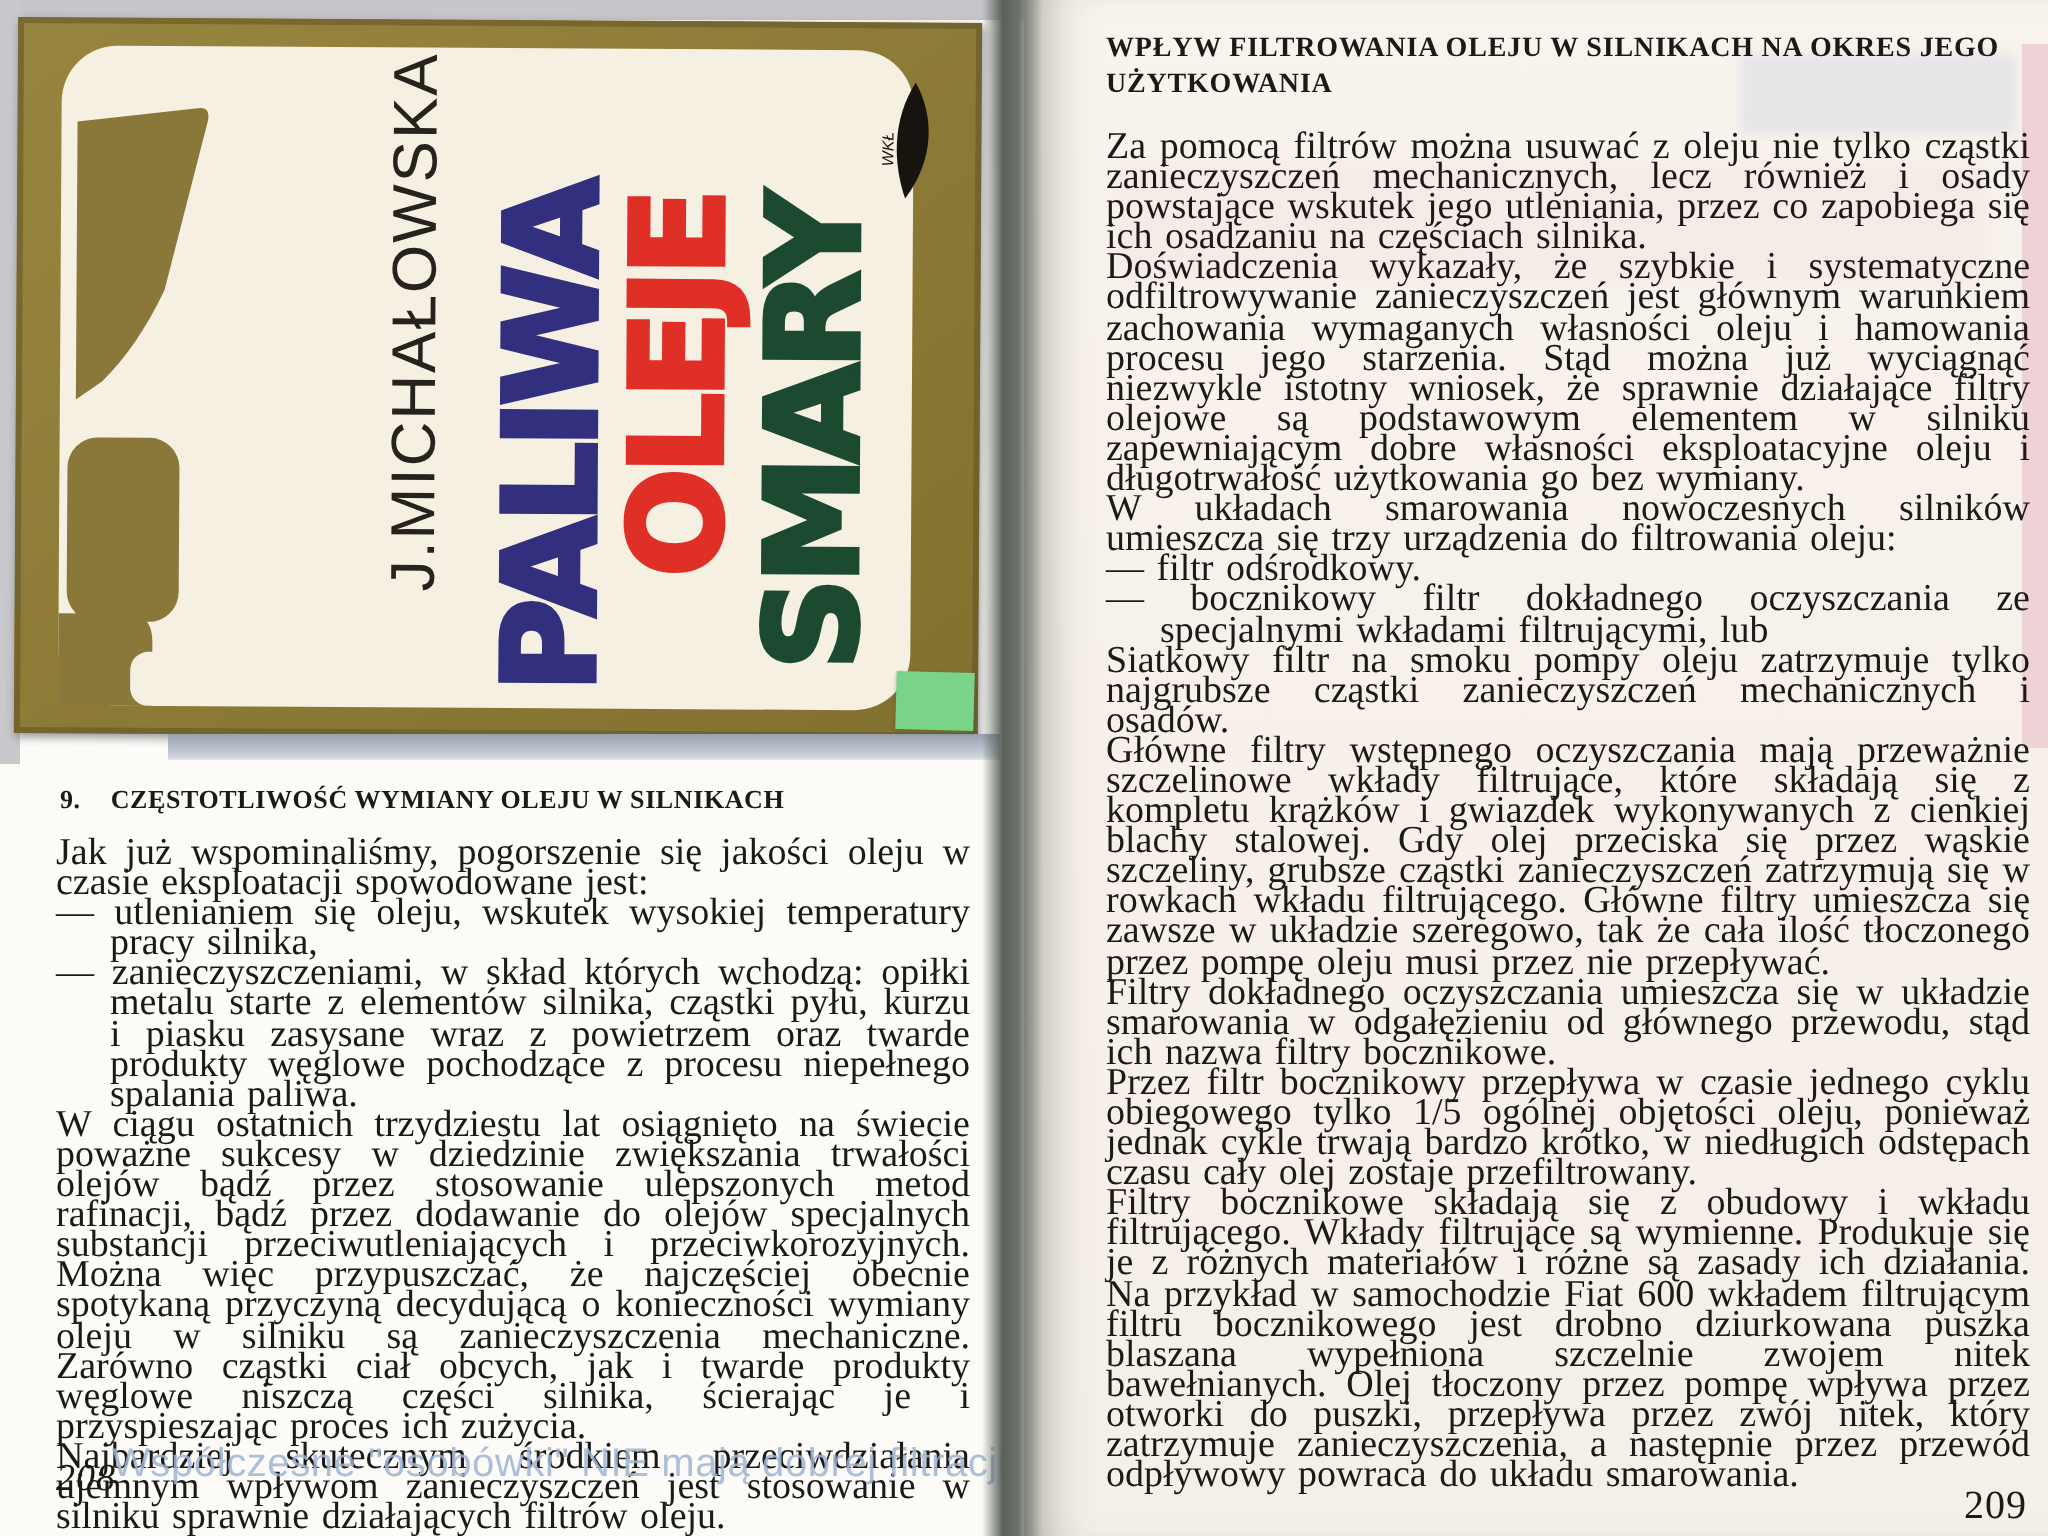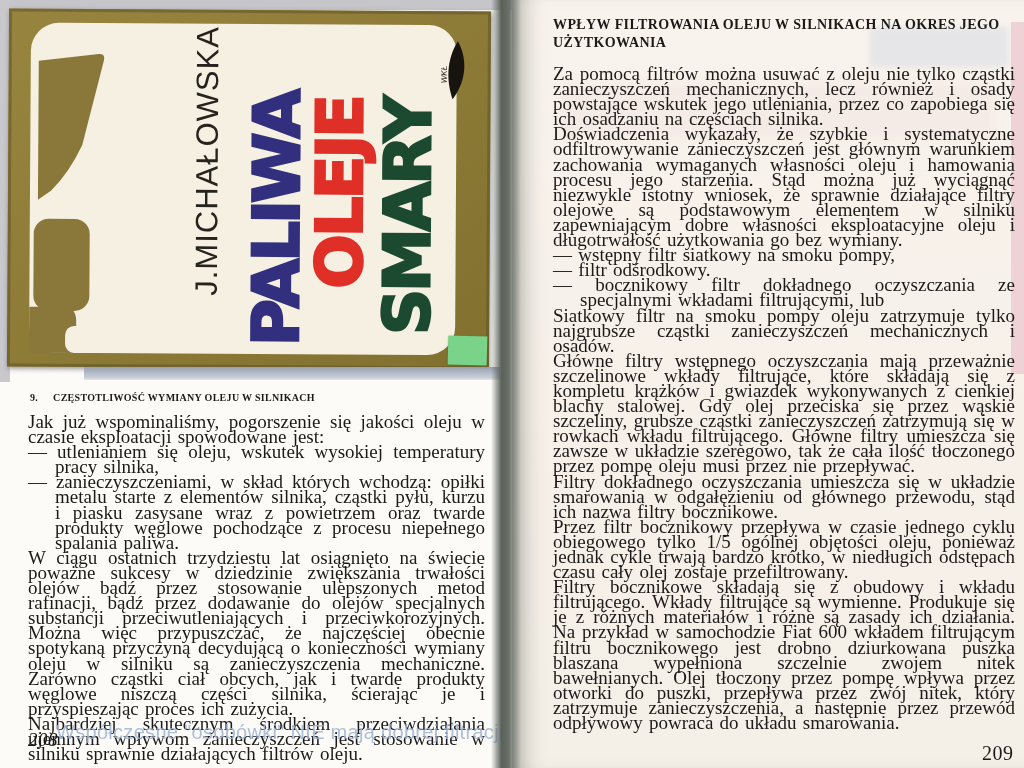--- a/index.html
+++ b/index.html
@@ -46,21 +46,21 @@
     background:#79d489; transform:rotate(1.5deg); box-shadow:0 1px 2px rgba(40,80,50,.35);
     z-index:4;
   }
   .cover-shadow {
     position:absolute; left:84px; top:367px; width:416px; height:13px;
     background:linear-gradient(180deg,#98a0b1,#ccd1d9 85%,#e4e6ea);
   }
 
   .left-content { position:absolute; left:28px; top:392px; width:457px; }
   .section-heading {
-    font-size:10px; font-weight:bold; letter-spacing:.3px; margin:0 0 11px 2px;
+    font-size:13px; font-weight:bold; letter-spacing:.3px; margin:0 0 11px 2px;
   }
   .section-heading .no { margin-right:15px; }
 
   .body-blocks .para { margin:0; text-align:justify; font-size:19px; line-height:15.1px; word-spacing:.08em; }
   .body-blocks .li   { padding-left:27px; text-indent:-27px; }
 
   .page-number-left {
     position:absolute; left:28px; top:729px; font-size:19px; letter-spacing:.5px;font-style:italic;
   }
   .watermark {
@@ -161,21 +161,21 @@
   <div class="right-page">
     <div class="page-edge-tint"></div>
     <div class="bleed-a"></div>
     <div class="bleed-b"></div>
 
     <div class="right-content">
       <h1 class="right-heading">WPŁYW FILTROWANIA OLEJU W SILNIKACH NA OKRES JEGO UŻYTKOWANIA</h1>
       <div class="body-blocks">
           <p class="para">Za pomocą filtrów można usuwać z oleju nie tylko cząstki zanieczyszczeń mechanicznych, lecz również i osady powstające wskutek jego utleniania, przez co zapobiega się ich osadzaniu na częściach silnika.</p>
           <p class="para">Doświadczenia wykazały, że szybkie i systematyczne odfiltrowywanie zanieczyszczeń jest głównym warunkiem zachowania wymaganych własności oleju i hamowania procesu jego starzenia. Stąd można już wyciągnąć niezwykle istotny wniosek, że sprawnie działające filtry olejowe są podstawowym elementem w silniku zapewniającym dobre własności eksploatacyjne oleju i długotrwałość użytkowania go bez wymiany.</p>
-          <p class="para li">— wstępny filtr siatkowy na smoku pompy,</p>
+          <p class="para">W układach smarowania nowoczesnych silników umieszcza się trzy urządzenia do filtrowania oleju:</p>
           <p class="para li">— filtr odśrodkowy.</p>
           <p class="para li">— bocznikowy filtr dokładnego oczyszczania ze specjalnymi wkładami filtrującymi, lub</p>
           <p class="para">Siatkowy filtr na smoku pompy oleju zatrzymuje tylko najgrubsze cząstki zanieczyszczeń mechanicznych i osadów.</p>
           <p class="para">Główne filtry wstępnego oczyszczania mają przeważnie szczelinowe wkłady filtrujące, które składają się z kompletu krążków i gwiazdek wykonywanych z cienkiej blachy stalowej. Gdy olej przeciska się przez wąskie szczeliny, grubsze cząstki zanieczyszczeń zatrzymują się w rowkach wkładu filtrującego. Główne filtry umieszcza się zawsze w układzie szeregowo, tak że cała ilość tłoczonego przez pompę oleju musi przez nie przepływać.</p>
           <p class="para">Filtry dokładnego oczyszczania umieszcza się w układzie smarowania w odgałęzieniu od głównego przewodu, stąd ich nazwa filtry bocznikowe.</p>
           <p class="para">Przez filtr bocznikowy przepływa w czasie jednego cyklu obiegowego tylko 1/5 ogólnej objętości oleju, ponieważ jednak cykle trwają bardzo krótko, w niedługich odstępach czasu cały olej zostaje przefiltrowany.</p>
           <p class="para">Filtry bocznikowe składają się z obudowy i wkładu filtrującego. Wkłady filtrujące są wymienne. Produkuje się je z różnych materiałów i różne są zasady ich działania. Na przykład w samochodzie Fiat 600 wkładem filtrującym filtru bocznikowego jest drobno dziurkowana puszka blaszana wypełniona szczelnie zwojem nitek bawełnianych. Olej tłoczony przez pompę wpływa przez otworki do puszki, przepływa przez zwój nitek, który zatrzymuje zanieczyszczenia, a następnie przez przewód odpływowy powraca do układu smarowania.</p>
         </div>
     </div>
 

